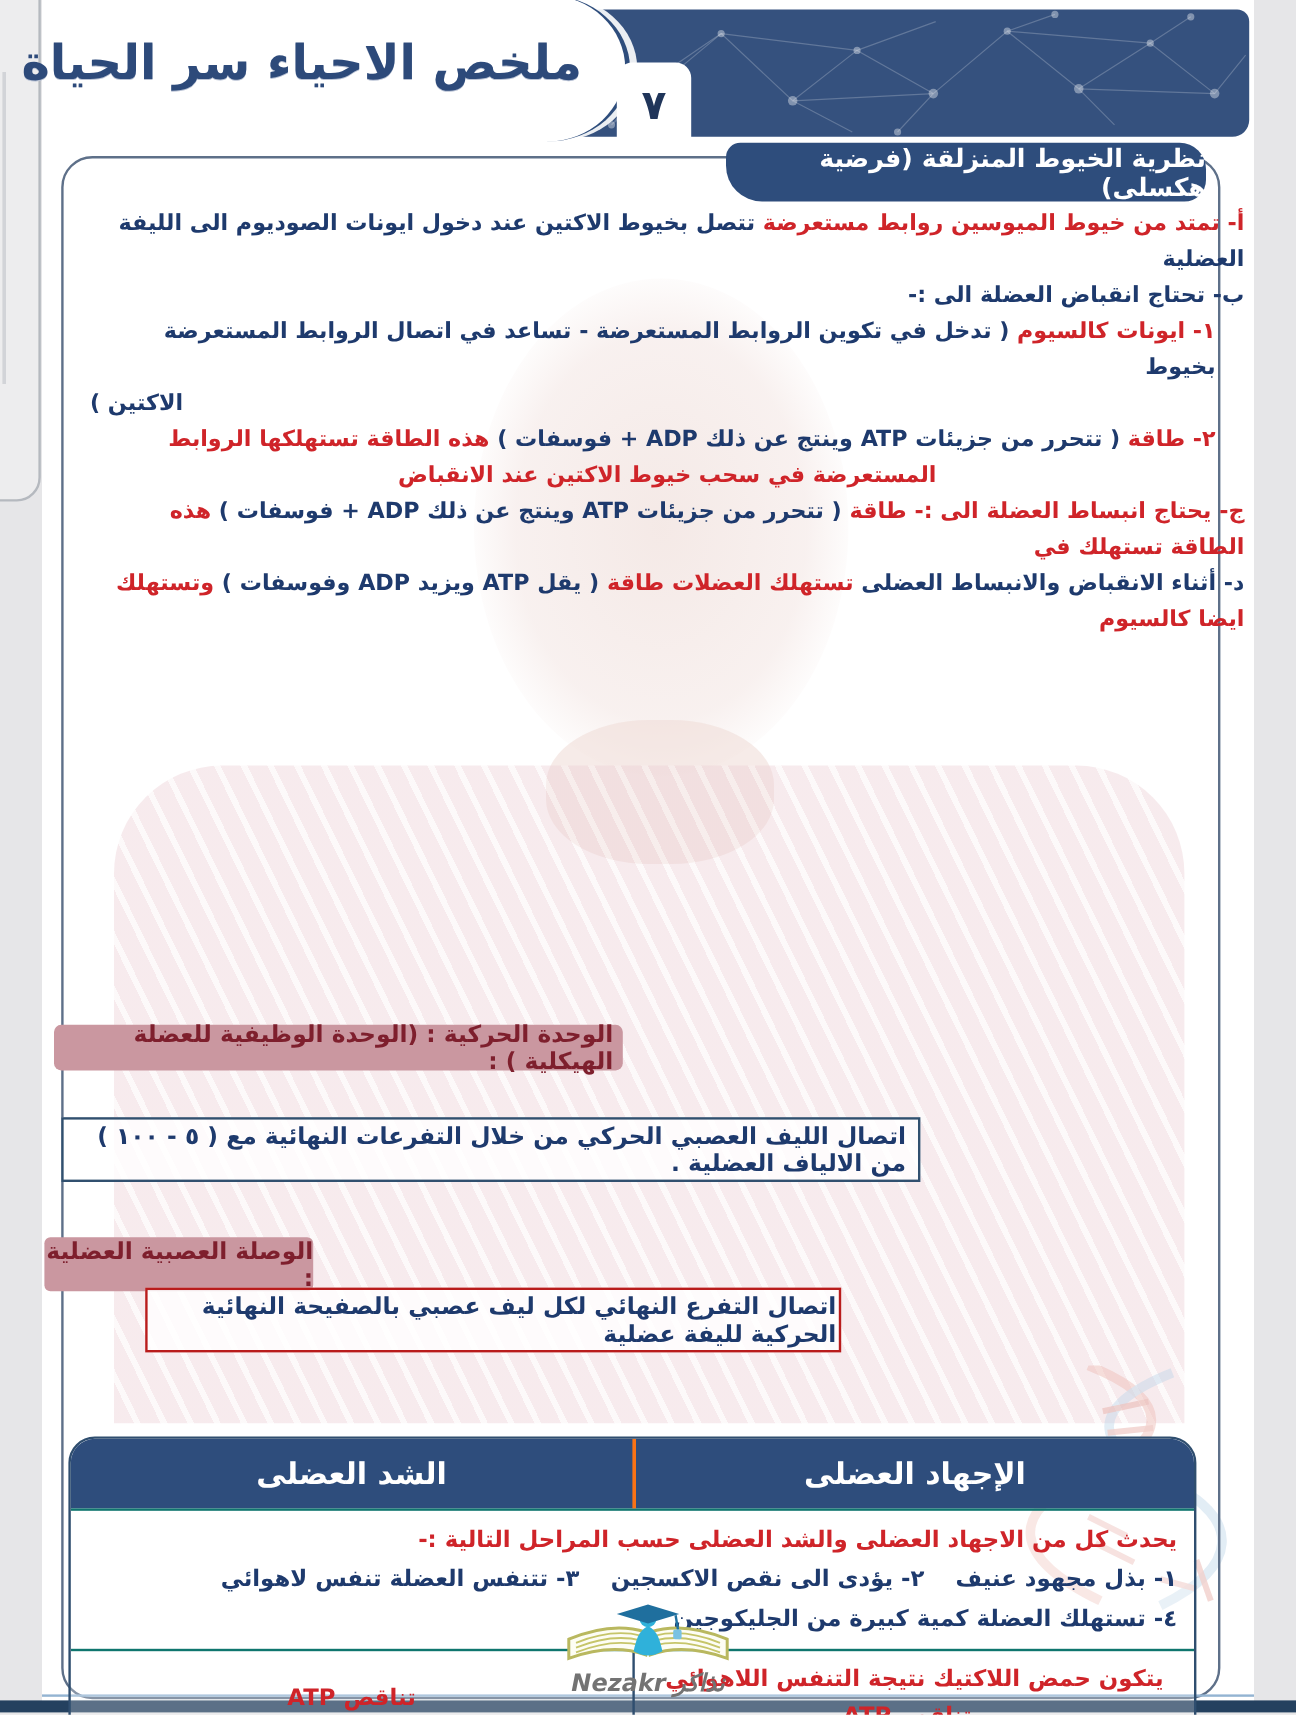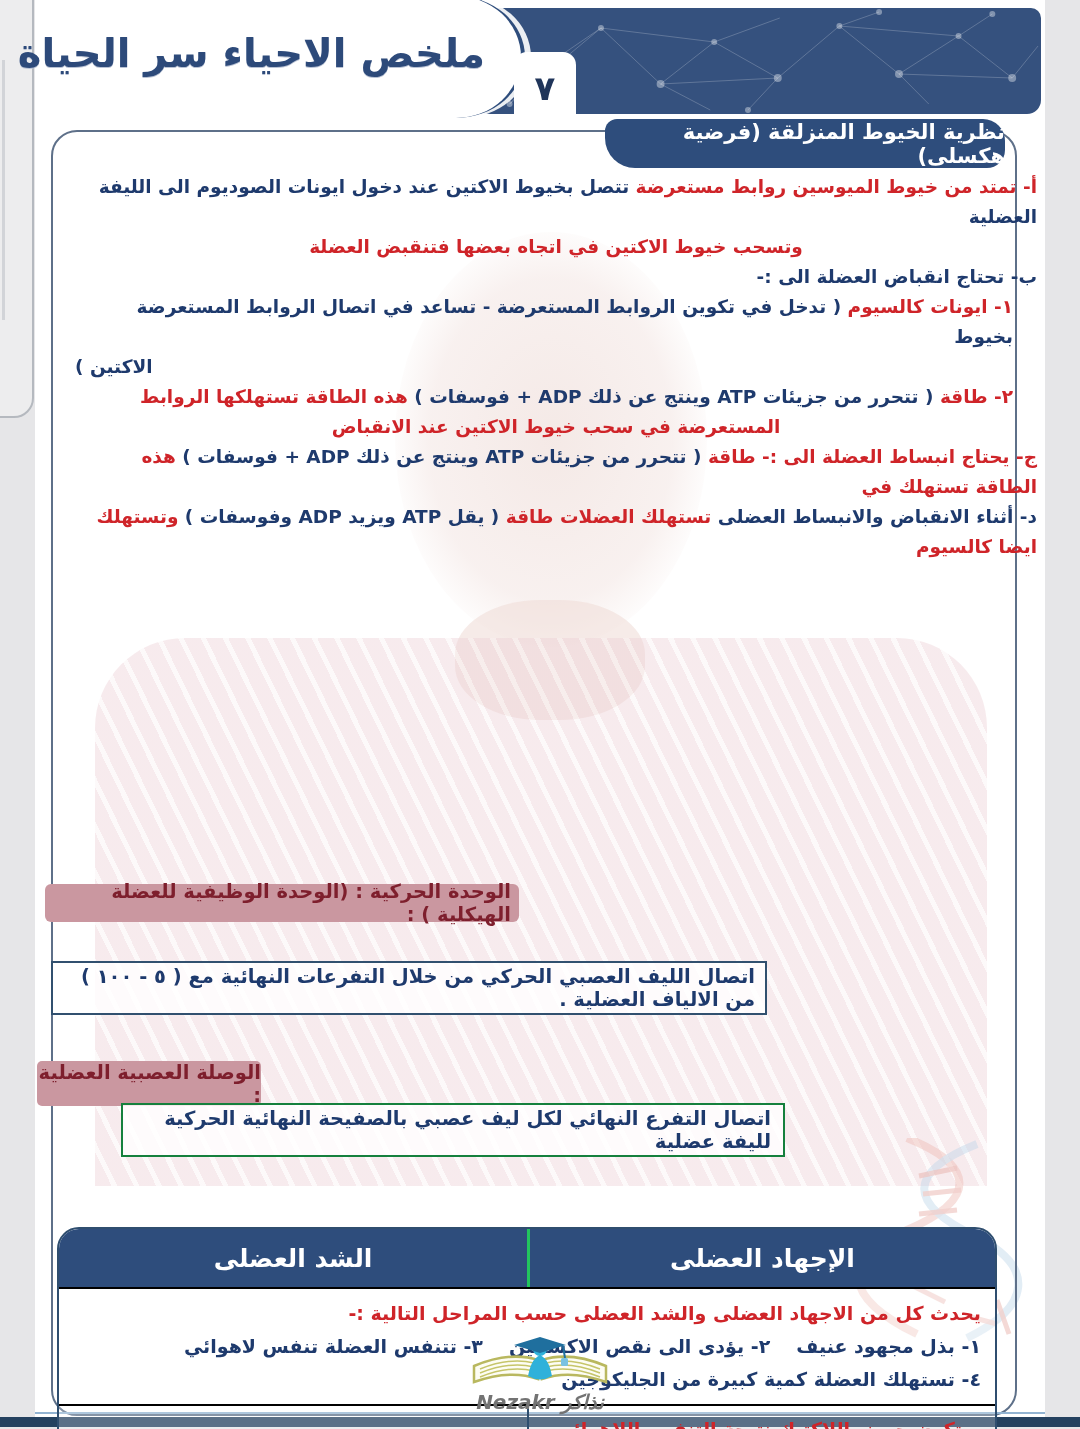--- a/index.html
+++ b/index.html
@@ -62,31 +62,31 @@
   .motor-banner{position:absolute;top:362px;right:8px;width:474px;height:38px;background:#ca97a0;
     border-radius:6px;display:flex;align-items:center;justify-content:flex-start;direction:rtl;
     padding-right:8px;box-sizing:border-box;}
   .motor-banner span,.junction-banner span{color:#7e1f2d;font-size:19.5px;}
   .motor-box{position:absolute;top:401px;left:-2px;width:716px;min-height:40px;background:rgba(255,255,255,.8);
     border:2px solid #31506f;display:flex;align-items:center;justify-content:center;direction:rtl;
     box-sizing:border-box;padding:2px 10px;}
   .motor-box span,.junction-box span{color:#1e3a6d;font-size:19.5px;}
   .junction-banner{position:absolute;top:447px;right:16px;width:224px;height:45px;background:#ca97a0;
     border-radius:5px;display:flex;align-items:center;justify-content:center;direction:rtl;}
-  .junction-box{position:absolute;top:444px;left:68px;width:664px;min-height:44px;background:rgba(255,255,255,.8);
-    border:2px solid #15803d;display:flex;align-items:center;justify-content:center;direction:rtl;
-    box-sizing:border-box;padding:2px 12px;}
+  .junction-box{position:absolute;top:444px;left:68px;width:580px;min-height:44px;background:rgba(255,255,255,.8);
+    border:2px solid #b91c1c;display:flex;align-items:center;justify-content:center;direction:rtl;
+    box-sizing:border-box;padding:2px 2px;}
 
   
   .muscle-table{position:absolute;top:514px;left:4px;width:936px;direction:rtl;
     border:2px solid #2f4e6f;border-radius:22px;overflow:hidden;background:rgba(255,255,255,.25);}
   .t-head{display:grid;grid-template-columns:1fr 1fr;background:#2e4d7c;height:58px;}
   .t-head .th{display:flex;align-items:center;justify-content:center;color:#fff;font-size:25px;}
-  .t-head .th:first-child{border-left:3px solid #22c55e;}
-  .t-row{border-top:2px solid #000000;}
+  .t-head .th:first-child{border-left:3px solid #f97316;}
+  .t-row{border-top:2px solid #0f766e;}
   .t-row.split{display:grid;grid-template-columns:1fr 1fr;}
   .t-row.split .td:first-child{border-left:2px solid #2f4e6f;}
   .td{padding:8px 14px;box-sizing:border-box;font-size:19px;line-height:31px;}
   .td.center{display:flex;align-items:center;justify-content:center;text-align:center;}
   .intro-row{padding:8px 14px;font-size:19px;line-height:33px;min-height:92px;box-sizing:border-box;}
   .intro-head{text-align:right;}
   .steps{text-align:right;}
   .steps span{margin-left:26px;display:inline-block;}
   .cell-min-cause{min-height:70px;}
 
@@ -159,23 +159,20 @@
     <div class="content-box">
 
       <div class="section-banner">
         <span>نظرية الخيوط المنزلقة (فرضية هكسلى)</span>
       </div>
 
       <div class="theory rtl z">
         <div class="pline">
           <span class="red">أ- تمتد من خيوط الميوسين روابط مستعرضة </span><span class="blue">تتصل بخيوط الاكتين عند دخول ايونات الصوديوم الى الليفة العضلية</span>
         </div>
-        <div class="pline center">
-          <span class="red">وتسحب خيوط الاكتين في اتجاه بعضها فتنقبض العضلة</span>
-        </div>
         <div class="pline">
           <span class="blue">ب-  تحتاج انقباض العضلة الى :-</span>
         </div>
         <div class="pline indent">
           <span class="red">١- ايونات كالسيوم </span><span class="blue">( تدخل في تكوين الروابط المستعرضة - تساعد في اتصال الروابط المستعرضة بخيوط</span>
         </div>
         <div class="pline left">
           <span class="blue">الاكتين )</span>
         </div>
         <div class="pline indent">

